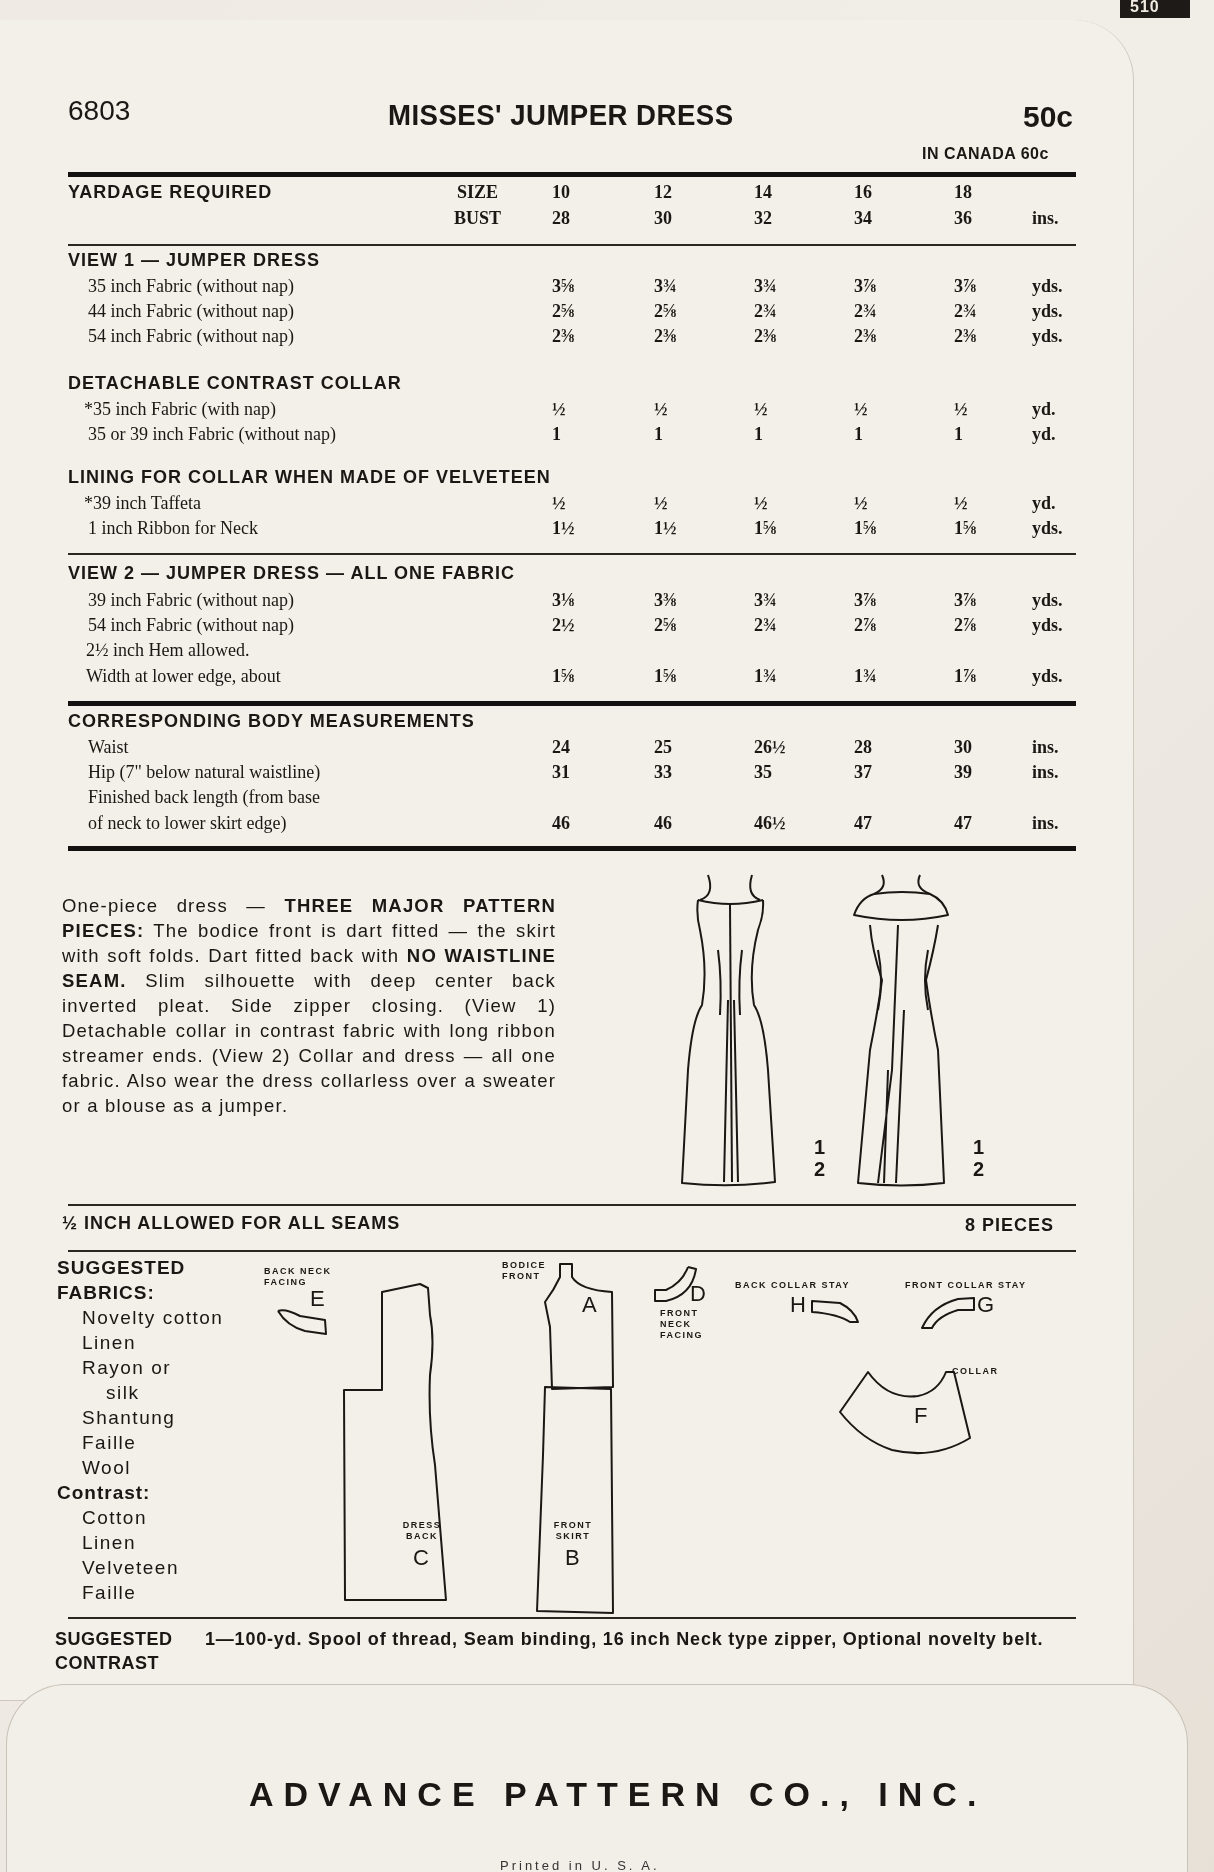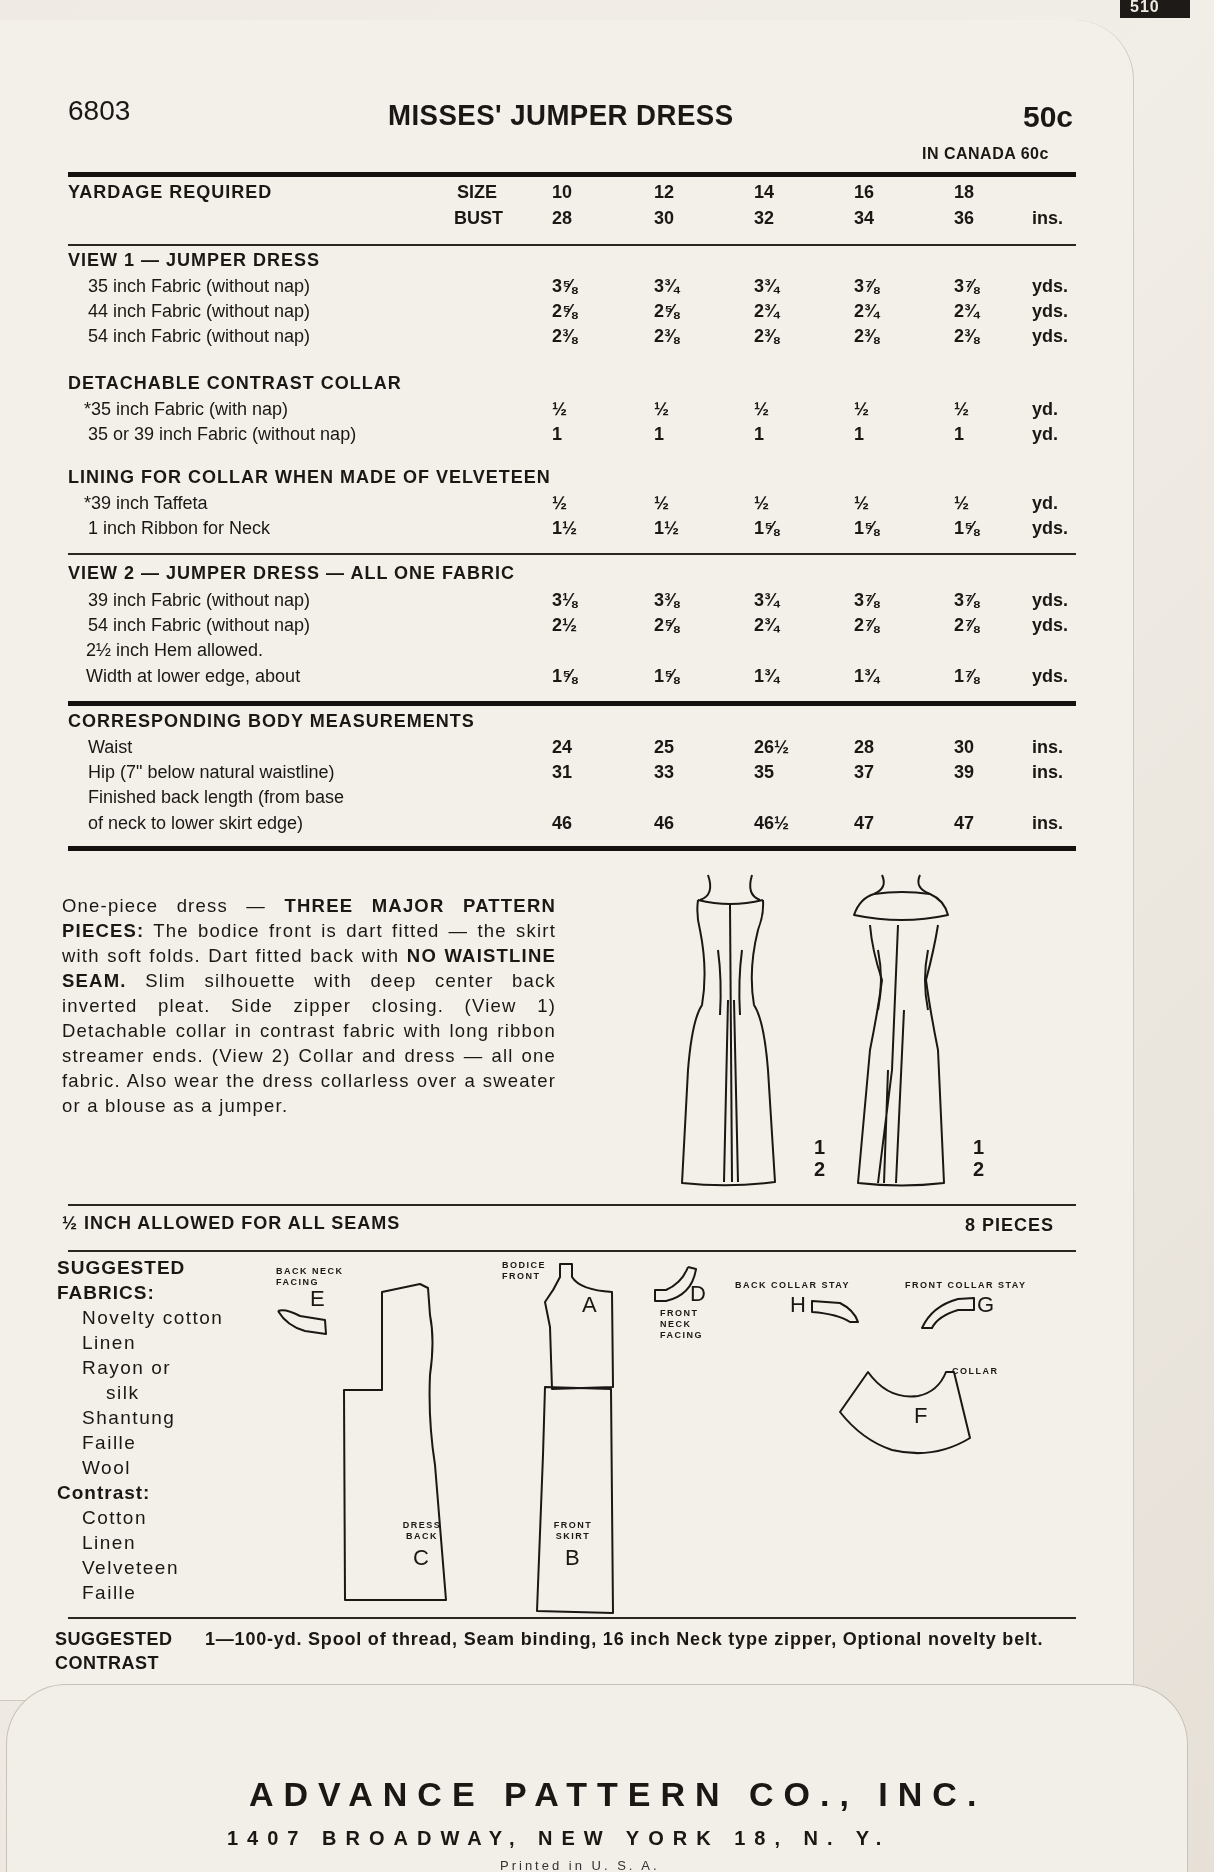--- a/index.html
+++ b/index.html
@@ -38,21 +38,21 @@
   .hdr { font-weight: bold; }
 
   .pat-no { left: 68px; top: 95px; font-size: 28px; font-weight: normal; }
   .pat-title { left: 388px; top: 98px; font-size: 30px; font-weight: bold; letter-spacing: 0.5px; transform: scaleX(0.92); transform-origin: left; }
   .price { left: 1023px; top: 100px; font-size: 30px; font-weight: bold; }
   .canada { left: 922px; top: 145px; font-size: 16px; font-weight: bold; letter-spacing: 0.5px; }
 
   .rule-thick { position: absolute; left: 68px; width: 1008px; height: 5px; background: #141210; }
   .rule-thin  { position: absolute; left: 68px; width: 1008px; height: 2px; background: #2a2622; }
 
-  .row { position: absolute; left: 62px; width: 1020px; height: 24px; font-size: 18px; }
+  .row { position: absolute; left: 62px; width: 1020px; height: 24px; font-size: 18px; font-family: Liberation Serif, serif; }
   .row .lbl { position: absolute; left: 0; top: 0; white-space: nowrap; }
   .row .lbl.indent { left: 26px; }
   .row .c { position: absolute; top: 0; width: 60px; text-align: left; font-weight: bold; }
   .row .u { position: absolute; left: 970px; top: 0; font-weight: bold; }
   .c0 { left: 490px; } .c1 { left: 592px; } .c2 { left: 692px; } .c3 { left: 792px; } .c4 { left: 892px; }
 
   .sec { position: absolute; left: 68px; font-size: 18px; font-weight: bold; letter-spacing: 1px; }
 
   .desc {
     position: absolute; left: 62px; top: 893px; width: 494px;
@@ -287,21 +287,21 @@
   <div class="abs fab-item" style="top:1382px;left:106px">silk</div>
   <div class="abs fab-item" style="top:1407px">Shantung</div>
   <div class="abs fab-item" style="top:1432px">Faille</div>
   <div class="abs fab-item" style="top:1457px">Wool</div>
   <div class="abs fab-hdr" style="top:1482px">Contrast:</div>
   <div class="abs fab-item" style="top:1507px">Cotton</div>
   <div class="abs fab-item" style="top:1532px">Linen</div>
   <div class="abs fab-item" style="top:1557px">Velveteen</div>
   <div class="abs fab-item" style="top:1582px">Faille</div>
 
-  <div class="abs piece-lbl" style="left:276px;top:1266px;width:80px">BACK NECK FACING</div>
+  <div class="abs piece-lbl" style="left:264px;top:1266px;width:80px">BACK NECK FACING</div>
   <div class="abs piece-letter" style="left:310px;top:1286px">E</div>
   <svg class="drw" style="left:275px;top:1308px" width="60" height="30">
     <path d="M3 3 Q10 0 25 8 L50 12 L51 26 L30 23 Q12 18 3 3"></path>
   </svg>
 
   <svg class="drw" style="left:340px;top:1280px" width="145" height="325">
     <path d="M42 12 L80 4 L88 8 L90 35 Q95 60 90 95 Q88 140 95 185 L106 320 L5 320 L4 110 L42 110 Z"></path>
   </svg>
   <div class="abs piece-lbl" style="left:402px;top:1520px;width:40px;text-align:center">DRESS BACK</div>
   <div class="abs piece-letter" style="left:413px;top:1545px">C</div>
@@ -346,15 +346,14 @@
 
   <div class="abs notions-hdr">
     <div>SUGGESTED</div>
     <div>CONTRAST</div>
   </div>
   <div class="abs notions-text">1—100-yd. Spool of thread, Seam binding, 16 inch Neck type zipper, Optional novelty belt.</div>
   <div class="rule-thin" style="top:1684px;height:2px"></div>
 
   <div class="flap"></div>
   <div class="abs company">ADVANCE PATTERN CO., INC.</div>
-  <div class="abs address">1407 BROADWAY, NEW YORK 18, N. Y.</div>
   <div class="abs printed">Printed in U. S. A.</div>
 </div>
 
 </body></html>

